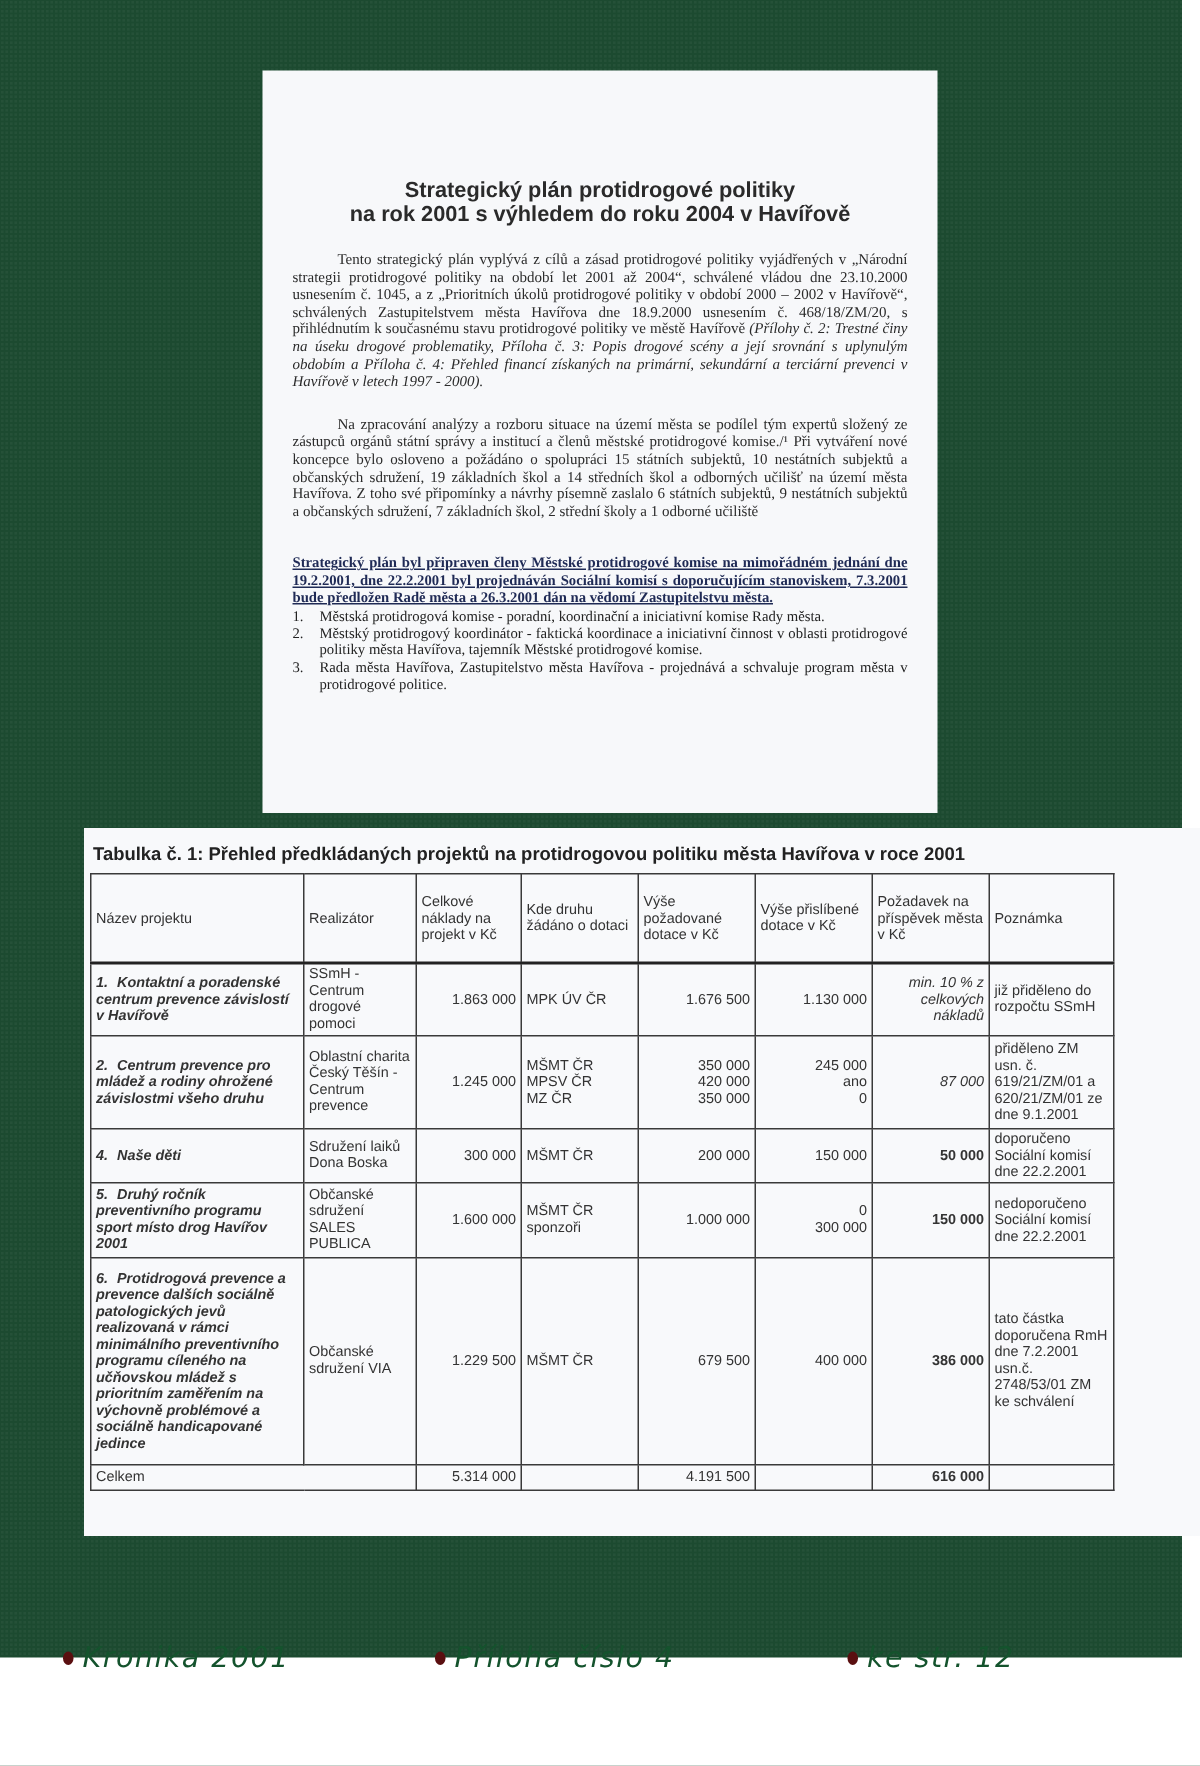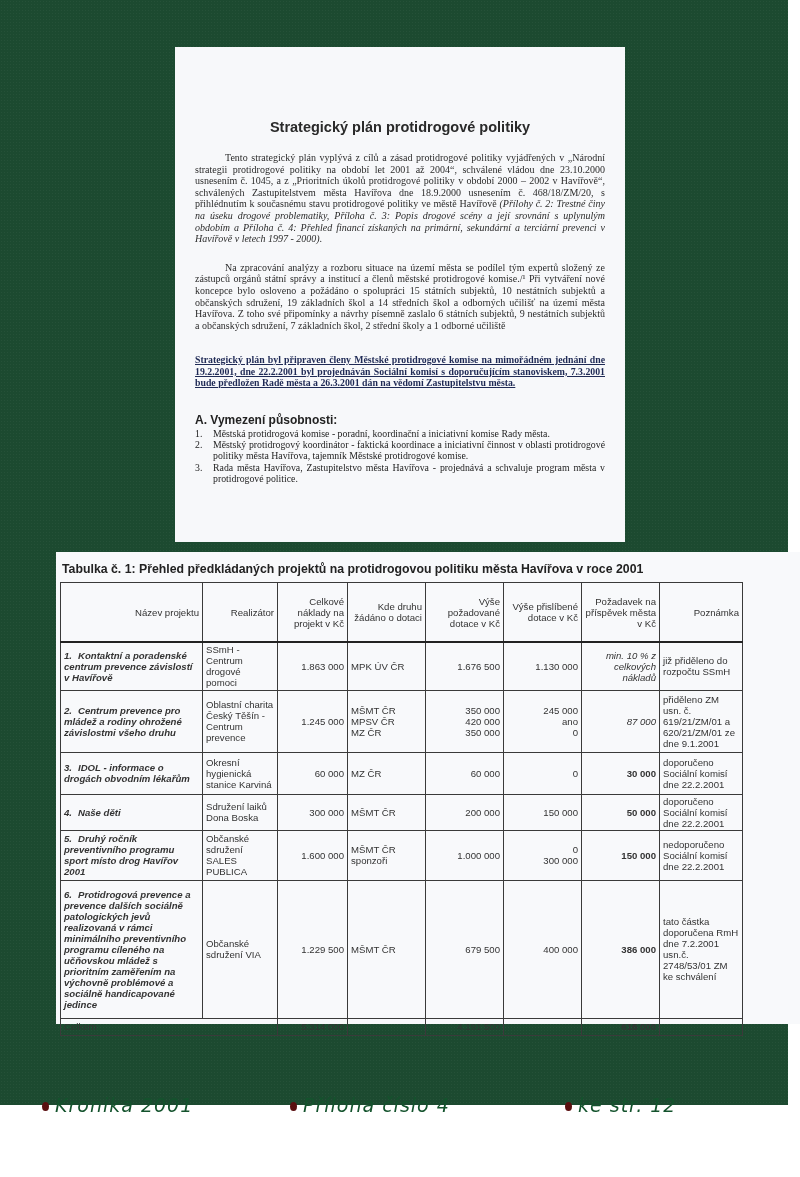--- a/index.html
+++ b/index.html
@@ -16,45 +16,45 @@
   .ul{font-weight:bold;text-decoration:underline;color:#1f2a55;margin-top:23px;font-size:9.8px;line-height:11.4px;}
   .sec{font-family:"Liberation Sans",sans-serif;font-weight:bold;font-size:12px;margin-top:24px;margin-left:0;}
   .olist{margin:1px 0 0 0;padding:0;list-style:none;font-size:9.8px;line-height:11.4px;}
   .olist li{display:flex;}
   .olist .n{width:18px;flex:none;}
   .olist .t{flex:1;text-align:justify;}
   .tablecard{position:absolute;left:56px;top:552px;width:747px;height:472px;background:#f8f9fb;box-sizing:border-box;padding:10px 0 0 4px;}
   .tcap{font-family:"Liberation Sans",sans-serif;font-weight:bold;font-size:12.3px;color:#222;margin-left:2px;}
   table{border-collapse:collapse;margin-top:6px;font-family:"Liberation Sans",sans-serif;font-size:9.6px;color:#333;table-layout:fixed;width:682px;}
   th,td{border:1px solid #3a3a3a;padding:1px 3px;vertical-align:middle;}
-  th{font-weight:normal;text-align:right;line-height:11px;height:56px;}
+  th{font-weight:normal;text-align:left;line-height:11px;height:56px;}
   thead tr{border-bottom:2px solid #222;}
   td{line-height:11px;}
   td.name{font-weight:bold;font-style:italic;}
   td.name .num{display:inline-block;width:14px;}
   td.r{text-align:right;}
   td.b{font-weight:bold;}
   td.i{font-style:italic;}
   tr.total td{height:14px;}
   .hand{position:absolute;top:1094px;font-family:"DejaVu Sans",sans-serif;font-style:italic;font-size:19px;color:#14532d;letter-spacing:1px;}
   .dot{display:inline-block;width:7px;height:9px;border-radius:50%;background:#5a0f10;margin-right:6px;vertical-align:middle;}
 </style>
 </head>
 <body>
 
 <div class="board"></div>
 
 <div class="page">
   <div class="title">
     <div>Strategický plán protidrogové politiky</div>
+    <div>na rok 2001 s výhledem do roku 2004 v Havířově</div>
   </div>
   <p class="para indent p1"><span>Tento strategický plán vyplývá z cílů a zásad protidrogové politiky vyjádřených v „Národní strategii protidrogové politiky na období let 2001 až 2004“, schválené vládou dne 23.10.2000 usnesením č. 1045, a z „Prioritních úkolů protidrogové politiky v období 2000 – 2002 v Havířově“, schválených Zastupitelstvem města Havířova dne 18.9.2000 usnesením č. 468/18/ZM/20, s přihlédnutím k současnému stavu protidrogové politiky ve městě Havířově</span> <span class="em">(Přílohy č. 2: Trestné činy na úseku drogové problematiky, Příloha č. 3: Popis drogové scény a její srovnání s uplynulým obdobím a Příloha č. 4: Přehled financí získaných na primární, sekundární a terciární prevenci v Havířově v letech 1997 - 2000).</span></p>
   <p class="para indent p2">Na zpracování analýzy a rozboru situace na území města se podílel tým expertů složený ze zástupců orgánů státní správy a institucí a členů městské protidrogové komise./¹ Při vytváření nové koncepce bylo osloveno a požádáno o spolupráci 15 státních subjektů, 10 nestátních subjektů a občanských sdružení, 19 základních škol a 14 středních škol a odborných učilišť na území města Havířova. Z toho své připomínky a návrhy písemně zaslalo 6 státních subjektů, 9 nestátních subjektů a občanských sdružení, 7 základních škol, 2 střední školy a 1 odborné učiliště</p>
   <p class="para ul">Strategický plán byl připraven členy Městské protidrogové komise na mimořádném jednání dne 19.2.2001, dne 22.2.2001 byl projednáván Sociální komisí s doporučujícím stanoviskem, 7.3.2001 bude předložen Radě města a 26.3.2001 dán na vědomí Zastupitelstvu města.</p>
-  <div class="sec">A. Vymezení působnosti:</div>
   <ul class="olist">
     <li>
         <span class="n">1.</span>
         <span class="t">Městská protidrogová komise - poradní, koordinační a iniciativní komise Rady města.</span>
       </li>
     <li>
         <span class="n">2.</span>
         <span class="t">Městský protidrogový koordinátor - faktická koordinace a iniciativní činnost v oblasti protidrogové politiky města Havířova, tajemník Městské protidrogové komise.</span>
       </li>
     <li>
@@ -109,30 +109,20 @@
 MZ ČR</td>
           <td class="r" style="white-space: pre-line;">350 000
 420 000
 350 000</td>
           <td class="r" style="white-space: pre-line;">245 000
 ano
 0</td>
           <td class="r i" style="white-space: pre-line;">87 000</td>
           <td class="" style="white-space: pre-line;">přiděleno ZM usn. č. 619/21/ZM/01 a 620/21/ZM/01 ze dne 9.1.2001</td>
         </tr>
-        <tr style="height: 42px;">
-          <td class="name"><span class="num">3.</span><span>IDOL - informace o drogách obvodním lékařům</span></td>
-          <td class="" style="white-space: pre-line;">Okresní hygienická stanice Karviná</td>
-          <td class="r" style="white-space: pre-line;">60 000</td>
-          <td class="" style="white-space: pre-line;">MZ ČR</td>
-          <td class="r" style="white-space: pre-line;">60 000</td>
-          <td class="r" style="white-space: pre-line;">0</td>
-          <td class="r b" style="white-space: pre-line;">30 000</td>
-          <td class="" style="white-space: pre-line;">doporučeno Sociální komisí dne 22.2.2001</td>
-        </tr>
         <tr style="height: 32px;">
           <td class="name"><span class="num">4.</span><span>Naše děti</span></td>
           <td class="" style="white-space: pre-line;">Sdružení laiků Dona Boska</td>
           <td class="r" style="white-space: pre-line;">300 000</td>
           <td class="" style="white-space: pre-line;">MŠMT ČR</td>
           <td class="r" style="white-space: pre-line;">200 000</td>
           <td class="r" style="white-space: pre-line;">150 000</td>
           <td class="r b" style="white-space: pre-line;">50 000</td>
           <td class="" style="white-space: pre-line;">doporučeno Sociální komisí dne 22.2.2001</td>
         </tr>

